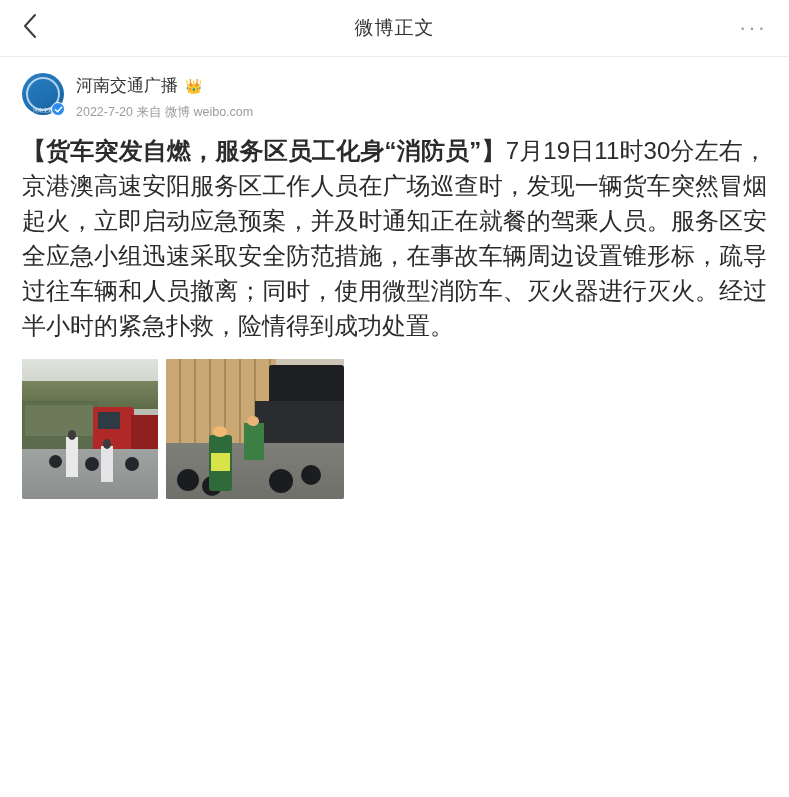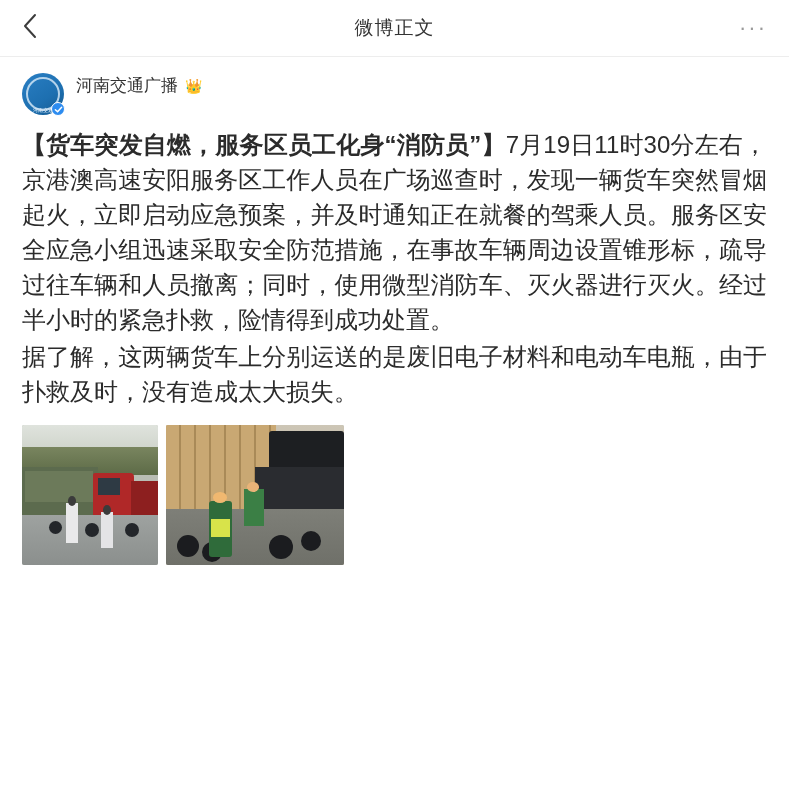--- a/index.html
+++ b/index.html
@@ -244,26 +244,30 @@
         <svg width="9" height="9" viewBox="0 0 10 10" aria-hidden="true">
           <polyline points="1.5,5.2 4,7.6 8.5,2.6" fill="none" stroke="#ffffff" stroke-width="1.6" stroke-linecap="round" stroke-linejoin="round"></polyline>
         </svg>
       </div>
     </div>
     <div class="author-meta">
       <div class="author-name-line">
         <span class="author-name">河南交通广播</span>
         <span class="crown-icon">👑</span>
       </div>
+      <div class="author-sub">
+        <span>2022-7-20</span>
+        <span>来自</span>
+        <span class="src-link">微博 weibo.com</span>
+      </div>
     </div>
   </div>
 
   <div class="post-body">
     <p><span class="lead">【货车突发自燃，服务区员工化身“消防员”】</span><span>7月19日11时30分左右，京港澳高速安阳服务区工作人员在广场巡查时，发现一辆货车突然冒烟起火，立即启动应急预案，并及时通知正在就餐的驾乘人员。服务区安全应急小组迅速采取安全防范措施，在事故车辆周边设置锥形标，疏导过往车辆和人员撤离；同时，使用微型消防车、灭火器进行灭火。经过半小时的紧急扑救，险情得到成功处置。</span></p>
-    <p>据了解，这两辆货车上分别运送的是废旧电子材料和电动车电瓶，由于扑救及时，没有造成太大损失。</p>
   </div>
 
   <div class="image-grid">
     <div class="photo">
       <div class="ph1-sky"></div>
       <div class="ph1-trees"></div>
       <div class="ph1-tarp"></div>
       <div class="ph1-tarp2"></div>
       <div class="ph1-cab"></div>
       <div class="ph1-cab-win"></div>

